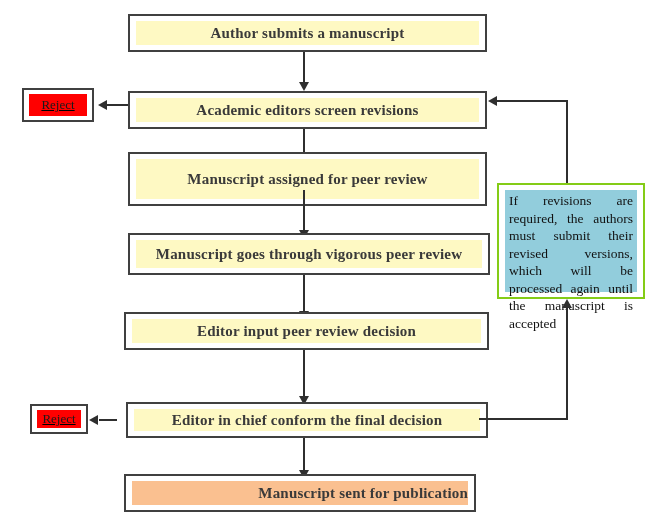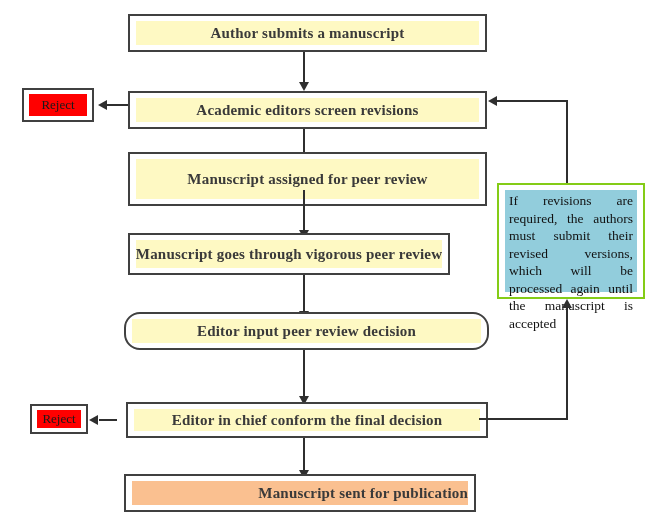--- a/index.html
+++ b/index.html
@@ -58,20 +58,21 @@
     justify-content: center;
   }
   .reject-box .fill {
     box-sizing: border-box;
     width: 100%;
     height: 100%;
     background: #ff0000;
     display: flex;
     align-items: center;
     justify-content: center;
+    text-decoration: underline;
   }
   .reject-box .label {
     font-size: 13px;
     color: #1a1a1a;
     white-space: nowrap;
   }
 
   
   .note-box {
     position: absolute;
@@ -158,30 +159,30 @@
 
   <div class="pbox" style="left:128px; top:152px; width:359px; height:54px;">
     <div class="fill green">
       <span class="label">Manuscript assigned for peer review</span>
     </div>
   </div>
 
   <div class="vline" style="left:303px; top:190px; height:42px;"></div>
   <div class="arrow down" style="left:299px; top:230px;"></div>
 
-  <div class="pbox" style="left:128px; top:233px; width:322px; height:42px;">
+  <div class="pbox" style="left:128px; top:233px; width:362px; height:42px;">
     <div class="fill green">
       <span class="label">Manuscript goes through vigorous peer review</span>
     </div>
   </div>
 
   <div class="vline" style="left:303px; top:275px; height:38px;"></div>
   <div class="arrow down" style="left:299px; top:311px;"></div>
 
-  <div class="pbox" style="left:124px; top:312px; width:365px; height:38px;border-radius:16px;">
+  <div class="pbox" style="left:124px; top:312px; width:365px; height:38px;">
     <div class="fill green">
       <span class="label">Editor input peer review decision</span>
     </div>
   </div>
 
   <div class="vline" style="left:303px; top:350px; height:48px;"></div>
   <div class="arrow down" style="left:299px; top:396px;"></div>
 
   <div class="pbox" style="left:126px; top:402px; width:362px; height:36px;">
     <div class="fill green">

